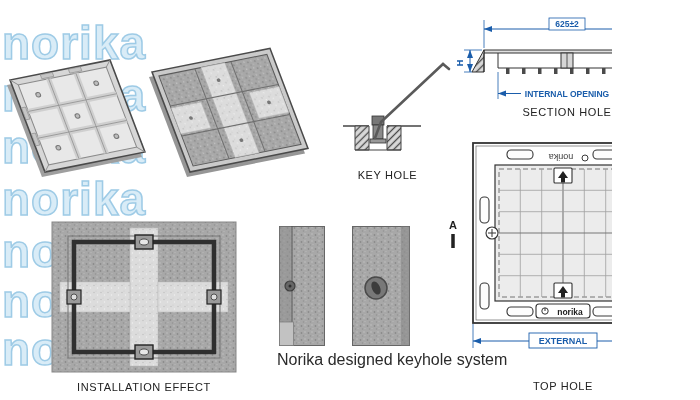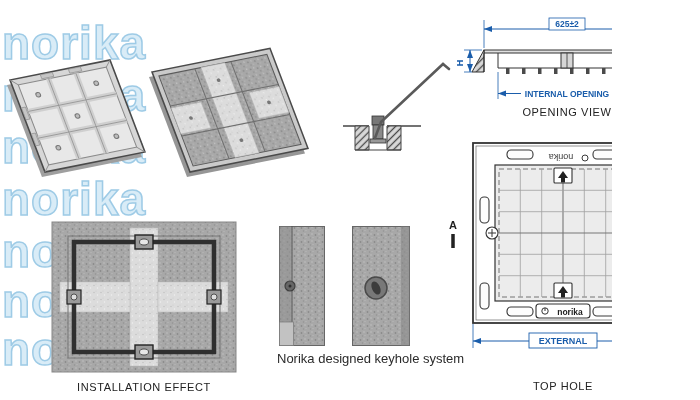--- a/index.html
+++ b/index.html
@@ -1,21 +1,21 @@
 <!DOCTYPE html>
 <html><head>
 <meta charset="utf-8">
 <style>
   html,body{margin:0;padding:0;background:#fff;}
   #sheet{position:relative;width:612px;height:400px;background:#ffffff;overflow:hidden;
          font-family:"Liberation Sans",sans-serif;}
   .wm{position:absolute;left:2px;font-weight:bold;font-size:46px;letter-spacing:1px;
       color:#d9ecf7;-webkit-text-stroke:1.5px #9ecbe6;line-height:1;user-select:none;}
   .view-label{position:absolute;font-size:11px;color:#222;text-align:center;letter-spacing:0.6px;}
-  .caption{position:absolute;font-size:13px;color:#2b2b2b;white-space:nowrap;}
+  .caption{position:absolute;font-size:16px;color:#2b2b2b;white-space:nowrap;}
   svg{position:absolute;overflow:visible;}
   svg text{font-family:"Liberation Sans",sans-serif;}
   .dimtxt{fill:#1a5dab;font-weight:bold;}
 </style>
 </head>
 <body>
 
 <div id="sheet">
 
   <svg width="0" height="0" aria-hidden="true">
@@ -110,20 +110,21 @@
     <line x1="62" y1="74" x2="96" y2="74" stroke="#444" stroke-width="1.5"></line>
     <polygon points="30,74 44,74 44,98 30,98" fill="url(#hatch)" stroke="#444" stroke-width="1"></polygon>
     <polygon points="62,74 76,74 76,98 62,98" fill="url(#hatch)" stroke="#444" stroke-width="1"></polygon>
     <line x1="30" y1="98" x2="76" y2="98" stroke="#444" stroke-width="1.2"></line>
     <rect x="47" y="64" width="12" height="9" fill="#777" stroke="#333" stroke-width="0.8"></rect>
     <rect x="48" y="73" width="10" height="14" fill="#8a8a8a" stroke="#333" stroke-width="0.8"></rect>
     <rect x="45" y="87" width="16" height="4" fill="#999" stroke="#333" stroke-width="0.8"></rect>
     <polyline points="50,86 56,70 118,12" fill="none" stroke="#5a5a5a" stroke-width="2.6" stroke-linecap="round"></polyline>
     <line x1="118" y1="12" x2="124" y2="17" stroke="#5a5a5a" stroke-width="2.6" stroke-linecap="round"></line>
   </svg>
+  <div class="view-label" style="left:325px;top:169px;width:125px">KEY HOLE</div>
 
   <svg style="left:458px;top:16px" width="218" height="100" viewBox="0 0 218 100">
     <line x1="26" y1="32" x2="26" y2="4" stroke="#1a5dab" stroke-width="0.8"></line>
     <line x1="192" y1="32" x2="192" y2="4" stroke="#1a5dab" stroke-width="0.8"></line>
     <line x1="26" y1="13" x2="192" y2="13" stroke="#1a5dab" stroke-width="1" marker-start="url(#arB)" marker-end="url(#arB)"></line>
     <rect x="91" y="2" width="36" height="12" fill="#fff" stroke="#1a5dab" stroke-width="0.8"></rect>
     <text x="109" y="11" text-anchor="middle" font-size="8.5" class="dimtxt">625±2</text>
 
     <rect x="26" y="34" width="166" height="3" fill="#e0e0e0" stroke="#333" stroke-width="1"></rect>
     <polygon points="26,34 14,56 26,56" fill="url(#hatch)" stroke="#333" stroke-width="1"></polygon>
@@ -146,21 +147,21 @@
     <line x1="14" y1="56" x2="6" y2="56" stroke="#1a5dab" stroke-width="0.8"></line>
     <line x1="12" y1="34" x2="12" y2="56" stroke="#1a5dab" stroke-width="1" marker-start="url(#arB)" marker-end="url(#arB)"></line>
     <text x="5" y="47" text-anchor="middle" font-size="9" class="dimtxt" transform="rotate(-90,5,47)">H</text>
 
     <line x1="40" y1="56" x2="40" y2="83" stroke="#1a5dab" stroke-width="0.8"></line>
     <line x1="178" y1="56" x2="178" y2="83" stroke="#1a5dab" stroke-width="0.8"></line>
     <line x1="40" y1="77.5" x2="178" y2="77.5" stroke="#1a5dab" stroke-width="1" marker-start="url(#arB)" marker-end="url(#arB)"></line>
     <rect x="63" y="71" width="92" height="13" fill="#fff"></rect>
     <text x="109" y="80.5" text-anchor="middle" font-size="8.5" class="dimtxt">INTERNAL OPENING</text>
   </svg>
-  <div class="view-label" style="left:458px;top:106px;width:218px">OPENING VIEW</div>
+  <div class="view-label" style="left:458px;top:106px;width:218px">SECTION HOLE</div>
 
   <svg style="left:50px;top:220px" width="188" height="155" viewBox="0 0 188 155">
     <rect x="2" y="2" width="184" height="150" fill="url(#spD)" stroke="#888" stroke-width="1"></rect>
     <rect x="80" y="8" width="28" height="138" fill="url(#spL)" stroke="#bbb" stroke-width="0.5"></rect>
     <rect x="10" y="62" width="70" height="30" fill="url(#spL)" stroke="#bbb" stroke-width="0.5"></rect>
     <rect x="108" y="62" width="70" height="30" fill="url(#spL)" stroke="#bbb" stroke-width="0.5"></rect>
     <rect x="18" y="16" width="152" height="122" fill="none" stroke="#777" stroke-width="1"></rect>
     <rect x="24" y="22" width="140" height="110" fill="none" stroke="#2f2f2f" stroke-width="4.5"></rect>
     <rect x="85" y="15" width="18" height="14" fill="#9a9a9a" stroke="#222" stroke-width="1.4"></rect>
     <ellipse cx="94" cy="22" rx="4.5" ry="3" fill="#e8e8e8" stroke="#333" stroke-width="0.8"></ellipse>

